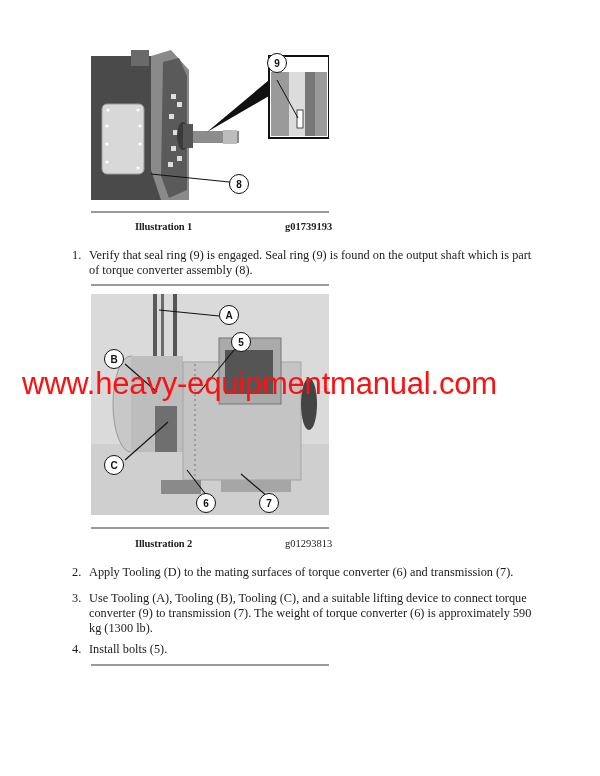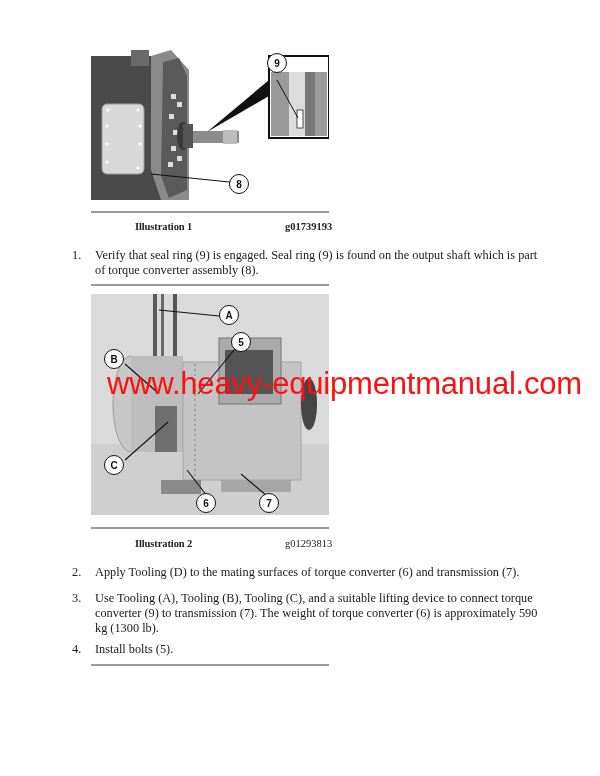--- a/index.html
+++ b/index.html
@@ -3,29 +3,29 @@
   <meta charset="utf-8">
   <style>
     html, body { margin: 0; padding: 0; background: #ffffff; }
     body { width: 600px; height: 776px; position: relative; overflow: hidden;
            font-family: "Liberation Serif", serif; color: #1a1a1a; }
     .rule { position: absolute; left: 91px; width: 238px; height: 2px; background: #9a9a9a; }
     .caption { position: absolute; font-size: 10.5px; font-weight: bold; color: #222; letter-spacing: -0.1px; margin-left: 44px; }
     .caption-id { position: absolute; font-size: 10.5px; color: #222; }
     .step { position: absolute; left: 72px; width: 470px; font-size: 12.3px; line-height: 15px; }
     .step .num { position: absolute; left: 0; top: 0; }
-    .step .txt { display: block; margin-left: 23px; }
+    .step .txt { display: block; margin-left: 17px; }
     .illus { position: absolute; overflow: hidden; }
     .callout { position: absolute; width: 20px; height: 20px; border-radius: 50%;
                background: #fff; border: 1.6px solid #111; box-sizing: border-box;
                font-family: "Liberation Sans", sans-serif; font-weight: bold; font-size: 10px;
                display: flex; align-items: center; justify-content: center; color: #111; }
     .watermark { position: absolute; left: 22px; top: 364px; width: 560px;
                  font-family: "Liberation Sans", sans-serif; font-size: 31px; color: #ff1010;
-                 letter-spacing: -0.2px; white-space: nowrap; line-height: 40px; text-align: right; }
+                 letter-spacing: -0.2px; white-space: nowrap; line-height: 40px; }
   </style>
 </head>
 <body>
 
 <div class="illus" style="left:91px; top:50px; width:238px; height:150px; background:#fff;">
   <svg width="238" height="150" viewBox="0 0 238 150">
 
     <rect x="0" y="6" width="72" height="144" fill="#4a4a4a"></rect>
     <rect x="40" y="0" width="18" height="16" fill="#6a6a6a"></rect>
 

